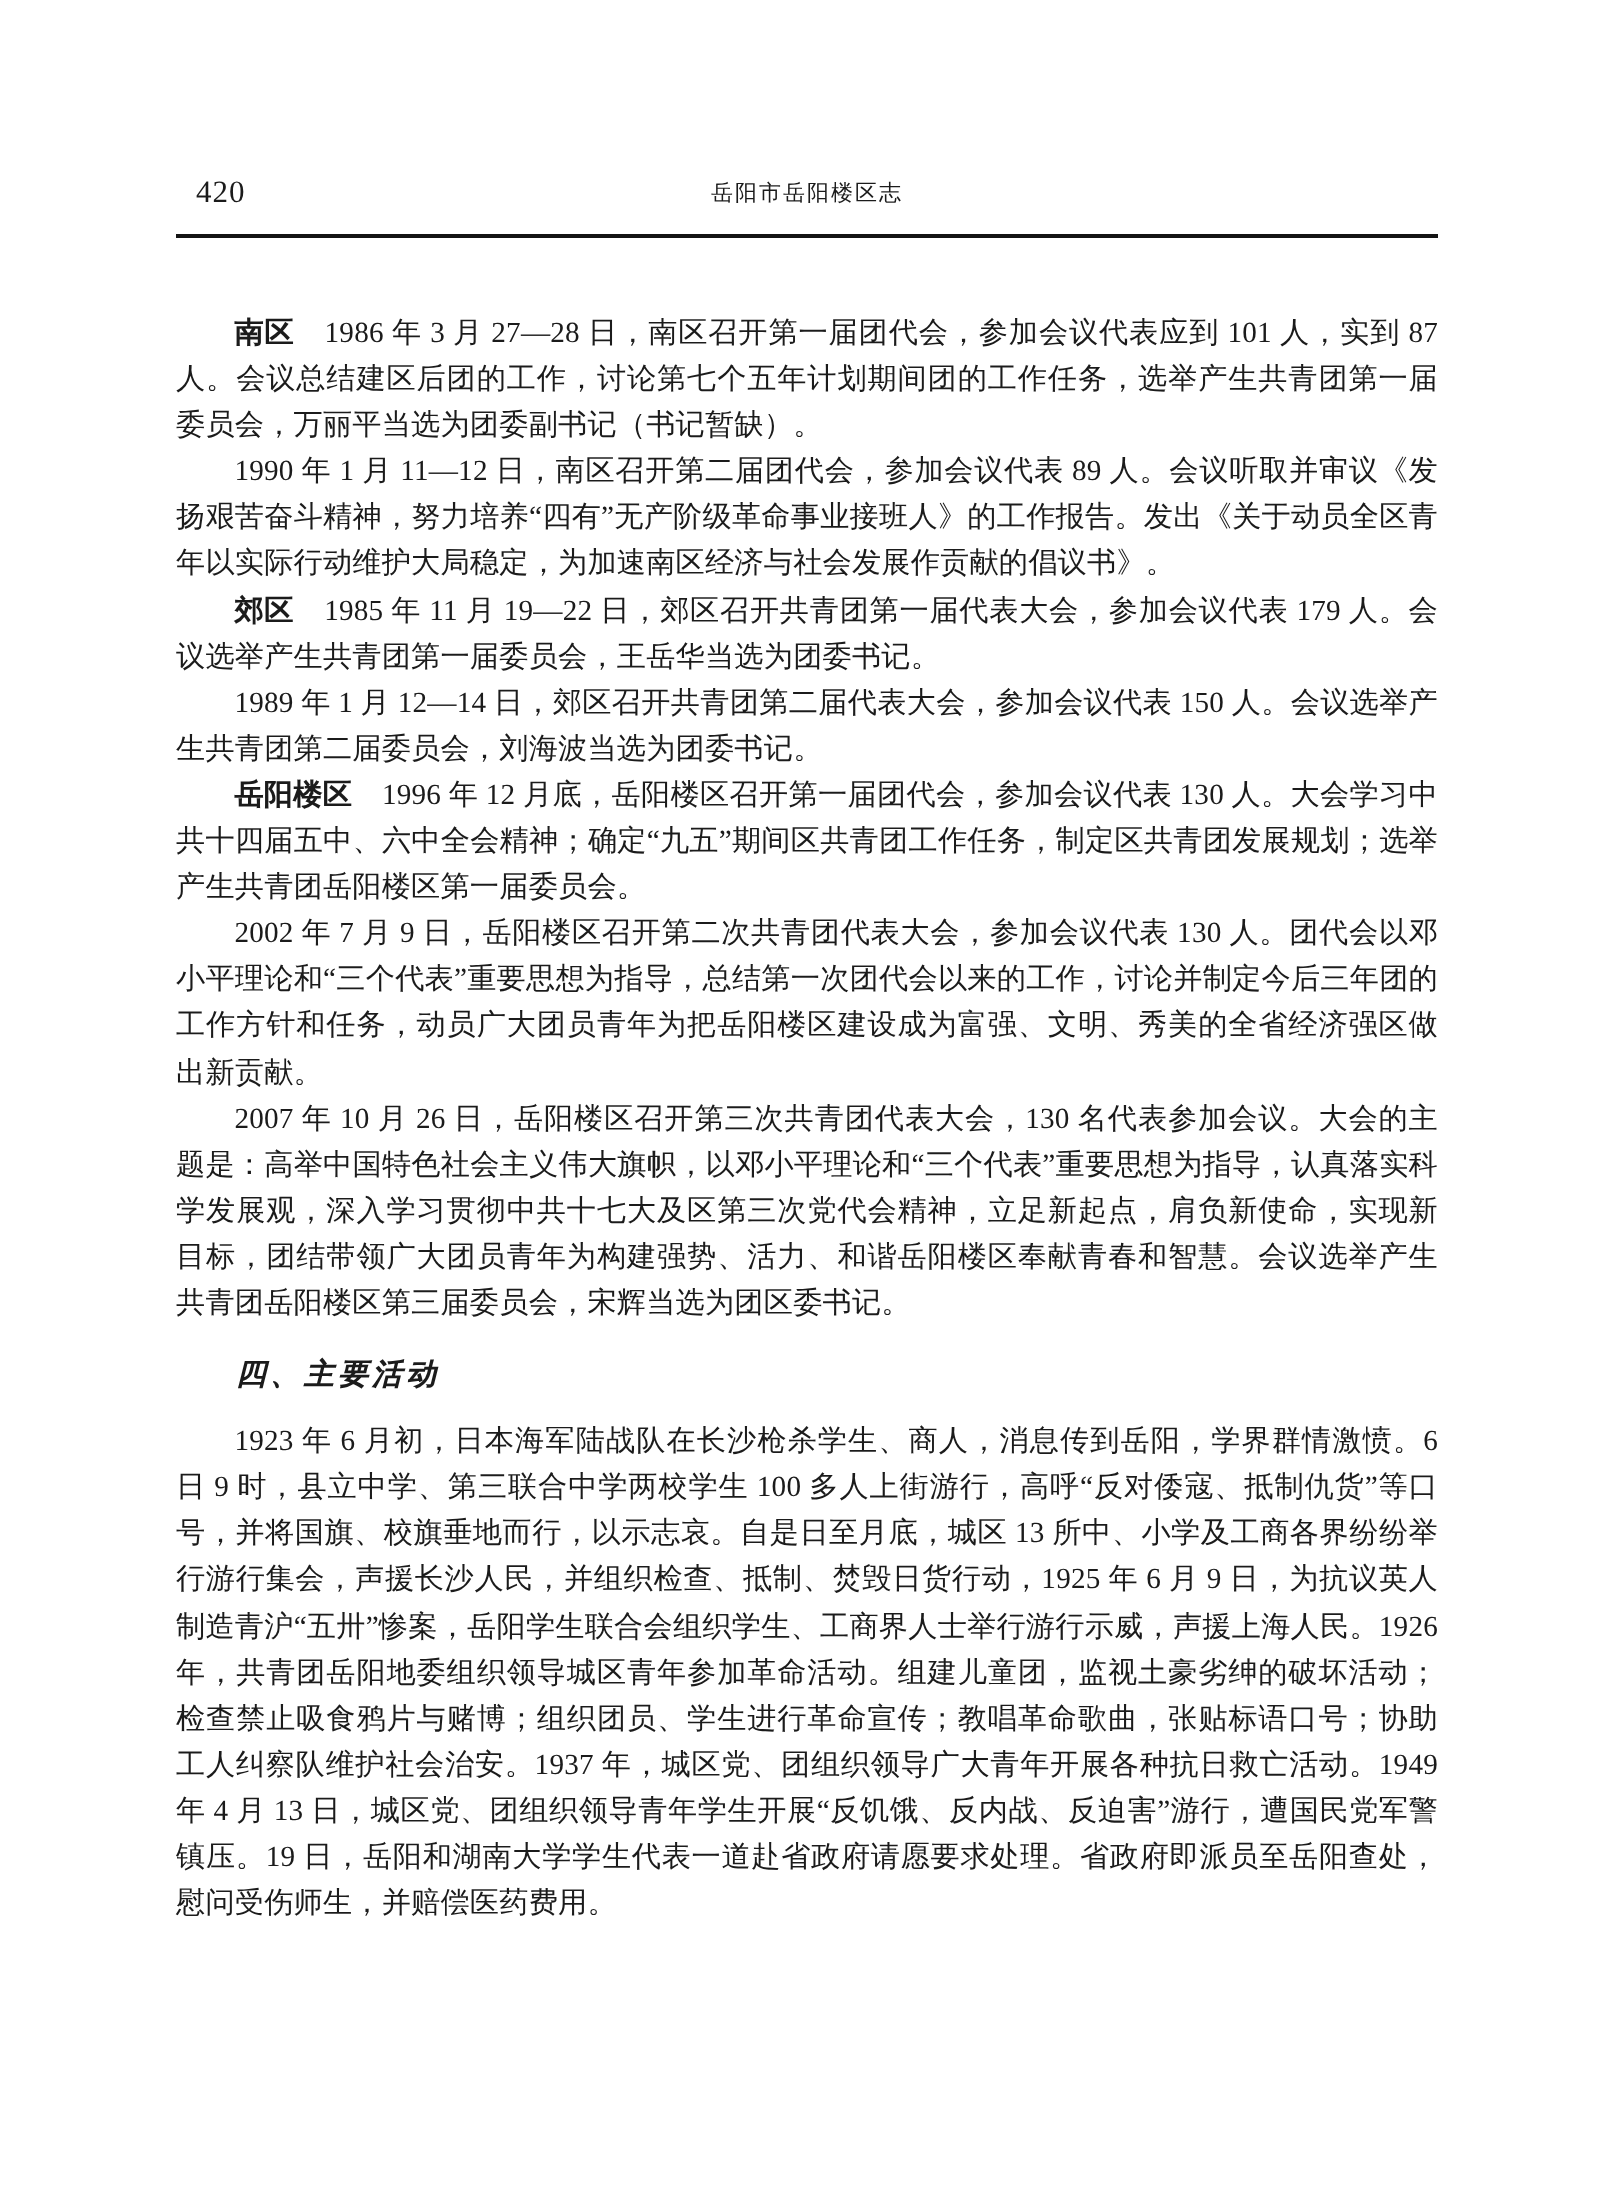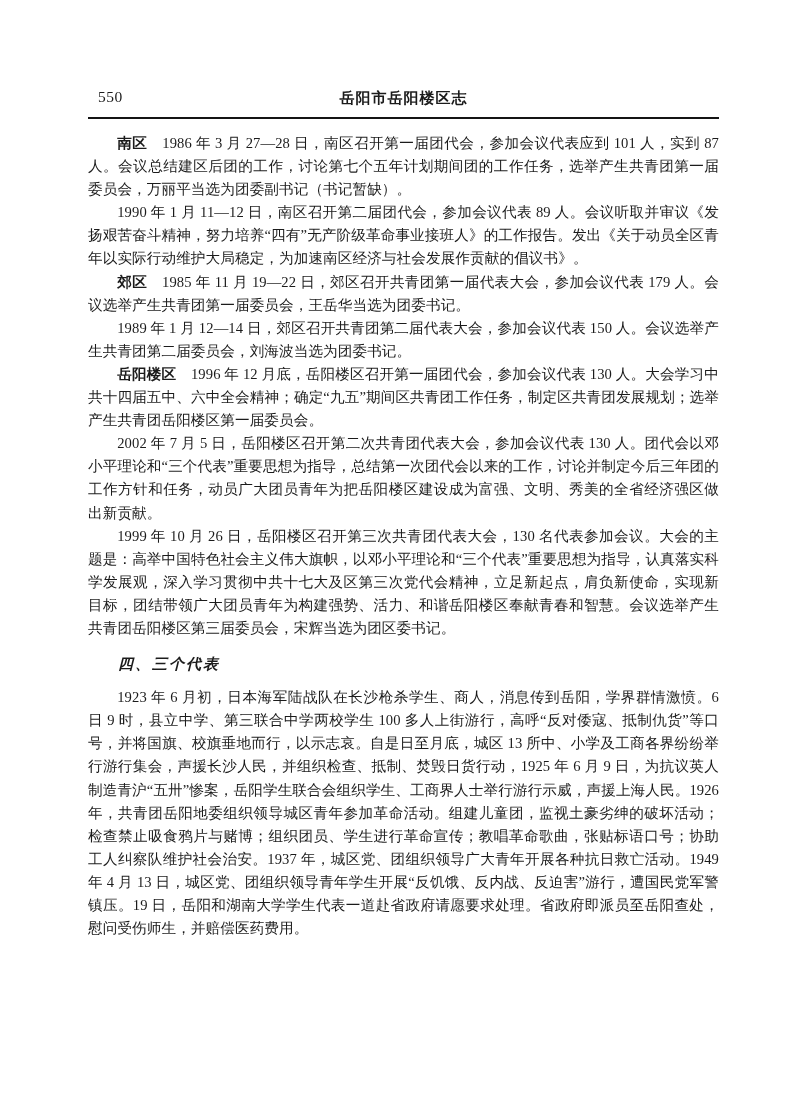--- a/index.html
+++ b/index.html
@@ -34,33 +34,33 @@
     font-size: 15.5px;
     font-family: "Liberation Serif", serif;
     letter-spacing: 0.5px;
   }
   .book-title {
     position: absolute;
     left: 50%;
     top: 1px;
     transform: translateX(-50%);
     font-family: "Liberation Sans", sans-serif;
-    font-weight: bold;
-    font-size: 15px;
+    font-weight: normal;
+    font-size: 11px;
     letter-spacing: 1px;
     white-space: nowrap;
   }
   .header-rule {
     margin-top: 7px;
     height: 0;
     border-top: 2.2px solid #141414;
   }
   
   .page-body {
-    margin-top: 13px;
+    margin-top: 37px;
     font-size: 14.6px;
     line-height: 23.1px;
     text-align: justify;
     text-justify: inter-character;
     letter-spacing: 0.1px;
   }
   .para {
     margin: 0;
     text-indent: 2em;
   }
@@ -82,42 +82,42 @@
     letter-spacing: 2px;
   }
 </style>
 </head>
 <body>
 
 <div class="page">
   <div class="content">
 
     <div class="page-header">
-      <span class="page-number">550</span>
+      <span class="page-number">420</span>
       <span class="book-title">岳阳市岳阳楼区志</span>
     </div>
     <div class="header-rule"></div>
 
     <div class="page-body">
 
       <p class="para"><b class="district-label">南区</b><span>1986 年 3 月 27—28 日，南区召开第一届团代会，参加会议代表应到 101 人，实到 87 人。会议总结建区后团的工作，讨论第七个五年计划期间团的工作任务，选举产生共青团第一届委员会，万丽平当选为团委副书记（书记暂缺）。</span></p>
 
       <p class="para"><span>1990 年 1 月 11—12 日，南区召开第二届团代会，参加会议代表 89 人。会议听取并审议《发扬艰苦奋斗精神，努力培养“四有”无产阶级革命事业接班人》的工作报告。发出《关于动员全区青年以实际行动维护大局稳定，为加速南区经济与社会发展作贡献的倡议书》。</span></p>
 
       <p class="para"><b class="district-label">郊区</b><span>1985 年 11 月 19—22 日，郊区召开共青团第一届代表大会，参加会议代表 179 人。会议选举产生共青团第一届委员会，王岳华当选为团委书记。</span></p>
 
       <p class="para"><span>1989 年 1 月 12—14 日，郊区召开共青团第二届代表大会，参加会议代表 150 人。会议选举产生共青团第二届委员会，刘海波当选为团委书记。</span></p>
 
 
       <p class="para"><b class="district-label">岳阳楼区</b><span>1996 年 12 月底，岳阳楼区召开第一届团代会，参加会议代表 130 人。大会学习中共十四届五中、六中全会精神；确定“九五”期间区共青团工作任务，制定区共青团发展规划；选举产生共青团岳阳楼区第一届委员会。</span></p>
 
-      <p class="para"><span>2002 年 7 月 5 日，岳阳楼区召开第二次共青团代表大会，参加会议代表 130 人。团代会以邓小平理论和“三个代表”重要思想为指导，总结第一次团代会以来的工作，讨论并制定今后三年团的工作方针和任务，动员广大团员青年为把岳阳楼区建设成为富强、文明、秀美的全省经济强区做出新贡献。</span></p>
+      <p class="para"><span>2002 年 7 月 9 日，岳阳楼区召开第二次共青团代表大会，参加会议代表 130 人。团代会以邓小平理论和“三个代表”重要思想为指导，总结第一次团代会以来的工作，讨论并制定今后三年团的工作方针和任务，动员广大团员青年为把岳阳楼区建设成为富强、文明、秀美的全省经济强区做出新贡献。</span></p>
 
-      <p class="para"><span>1999 年 10 月 26 日，岳阳楼区召开第三次共青团代表大会，130 名代表参加会议。大会的主题是：高举中国特色社会主义伟大旗帜，以邓小平理论和“三个代表”重要思想为指导，认真落实科学发展观，深入学习贯彻中共十七大及区第三次党代会精神，立足新起点，肩负新使命，实现新目标，团结带领广大团员青年为构建强势、活力、和谐岳阳楼区奉献青春和智慧。会议选举产生共青团岳阳楼区第三届委员会，宋辉当选为团区委书记。</span></p>
+      <p class="para"><span>2007 年 10 月 26 日，岳阳楼区召开第三次共青团代表大会，130 名代表参加会议。大会的主题是：高举中国特色社会主义伟大旗帜，以邓小平理论和“三个代表”重要思想为指导，认真落实科学发展观，深入学习贯彻中共十七大及区第三次党代会精神，立足新起点，肩负新使命，实现新目标，团结带领广大团员青年为构建强势、活力、和谐岳阳楼区奉献青春和智慧。会议选举产生共青团岳阳楼区第三届委员会，宋辉当选为团区委书记。</span></p>
 
-      <h3 class="section-heading">四、三个代表</h3>
+      <h3 class="section-heading">四、主要活动</h3>
 
       <p class="para"><span>1923 年 6 月初，日本海军陆战队在长沙枪杀学生、商人，消息传到岳阳，学界群情激愤。6 日 9 时，县立中学、第三联合中学两校学生 100 多人上街游行，高呼“反对倭寇、抵制仇货”等口号，并将国旗、校旗垂地而行，以示志哀。自是日至月底，城区 13 所中、小学及工商各界纷纷举行游行集会，声援长沙人民，并组织检查、抵制、焚毁日货行动，1925 年 6 月 9 日，为抗议英人制造青沪“五卅”惨案，岳阳学生联合会组织学生、工商界人士举行游行示威，声援上海人民。1926 年，共青团岳阳地委组织领导城区青年参加革命活动。组建儿童团，监视土豪劣绅的破坏活动；检查禁止吸食鸦片与赌博；组织团员、学生进行革命宣传；教唱革命歌曲，张贴标语口号；协助工人纠察队维护社会治安。1937 年，城区党、团组织领导广大青年开展各种抗日救亡活动。1949 年 4 月 13 日，城区党、团组织领导青年学生开展“反饥饿、反内战、反迫害”游行，遭国民党军警镇压。19 日，岳阳和湖南大学学生代表一道赴省政府请愿要求处理。省政府即派员至岳阳查处，慰问受伤师生，并赔偿医药费用。</span></p>
 
 
     </div>
   </div>
 </div>
 
 </body></html>

